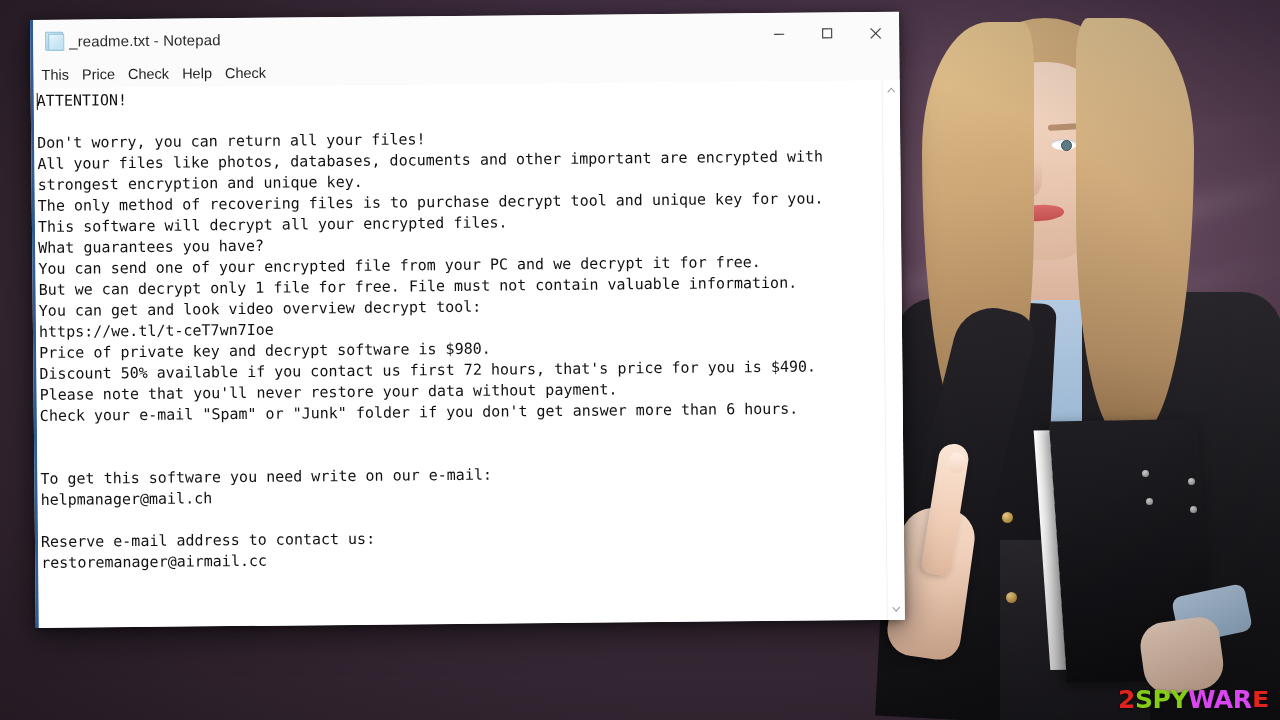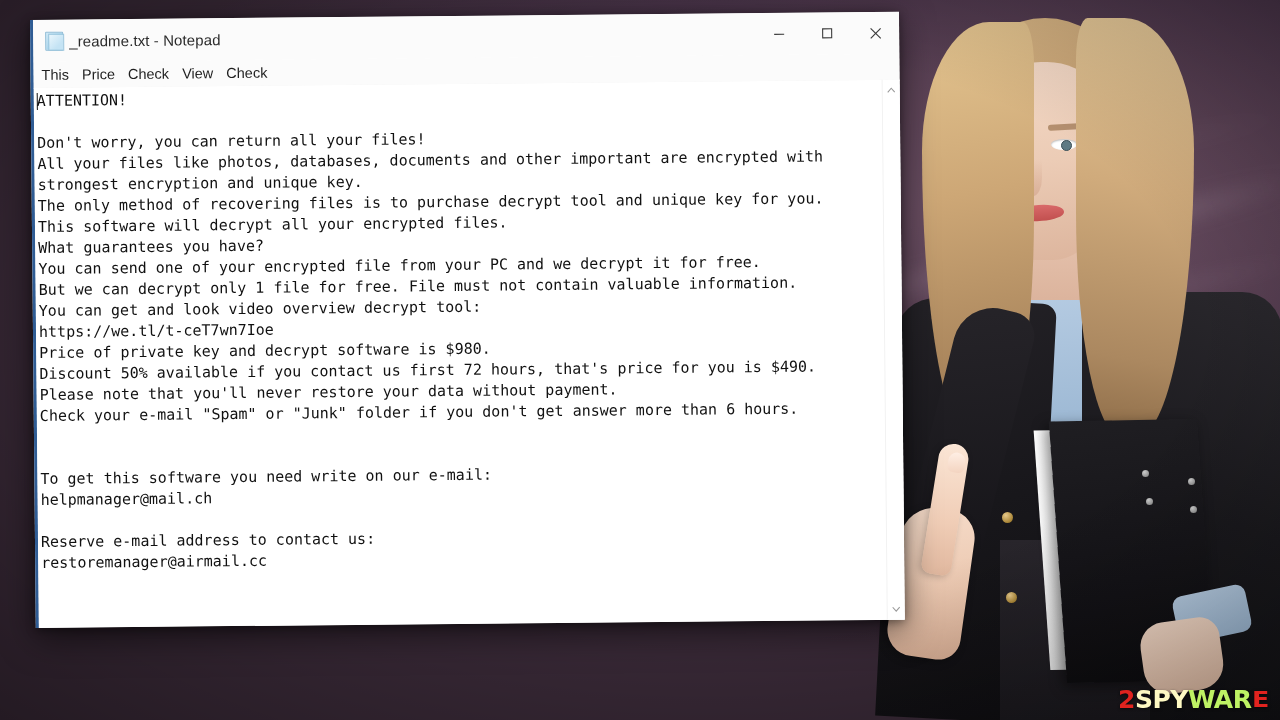--- a/index.html
+++ b/index.html
@@ -345,22 +345,22 @@
     display: flex;
     align-items: center;
     font-family: "DejaVu Sans", sans-serif;
     font-weight: bold;
     font-size: 25px;
     letter-spacing: -0.5px;
     line-height: 1;
     text-shadow: 0 1px 3px rgba(0,0,0,.6);
   }
   .wm-2 { color: #e0231f; }
-  .wm-spy { color: #fef9c3; }
-  .wm-ware { color: #bef264; }
+  .wm-spy { color: #84cc16; }
+  .wm-ware { color: #d946ef; }
   .wm-mark {
     margin-left: 2px;
     display: inline-block;
     color: #e0231f;
     font-size: 22px;
     transform: scaleX(1.15);
   }
 </style>
 </head>
 <body>
@@ -436,21 +436,21 @@
             <line x1="11.5" y1="1.5" x2="1.5" y2="11.5" stroke="#3a3a3a" stroke-width="1.15"></line>
           </svg>
         </div>
       </div>
     </div>
 
     <div class="menubar">
       <div class="menu-item">This</div>
       <div class="menu-item">Price</div>
       <div class="menu-item">Check</div>
-      <div class="menu-item">View</div>
+      <div class="menu-item">Help</div>
       <div class="menu-item">Check</div>
     </div>
 
     <div class="editor-wrap">
       <div class="editor" id="editor">
         <div class="caret"></div>
       <div class="doc-line">ATTENTION!</div>
           <div class="doc-line blank">&nbsp;</div>
           <div class="doc-line">Don't worry, you can return all your files!</div>
           <div class="doc-line">All your files like photos, databases, documents and other important are encrypted with</div>

